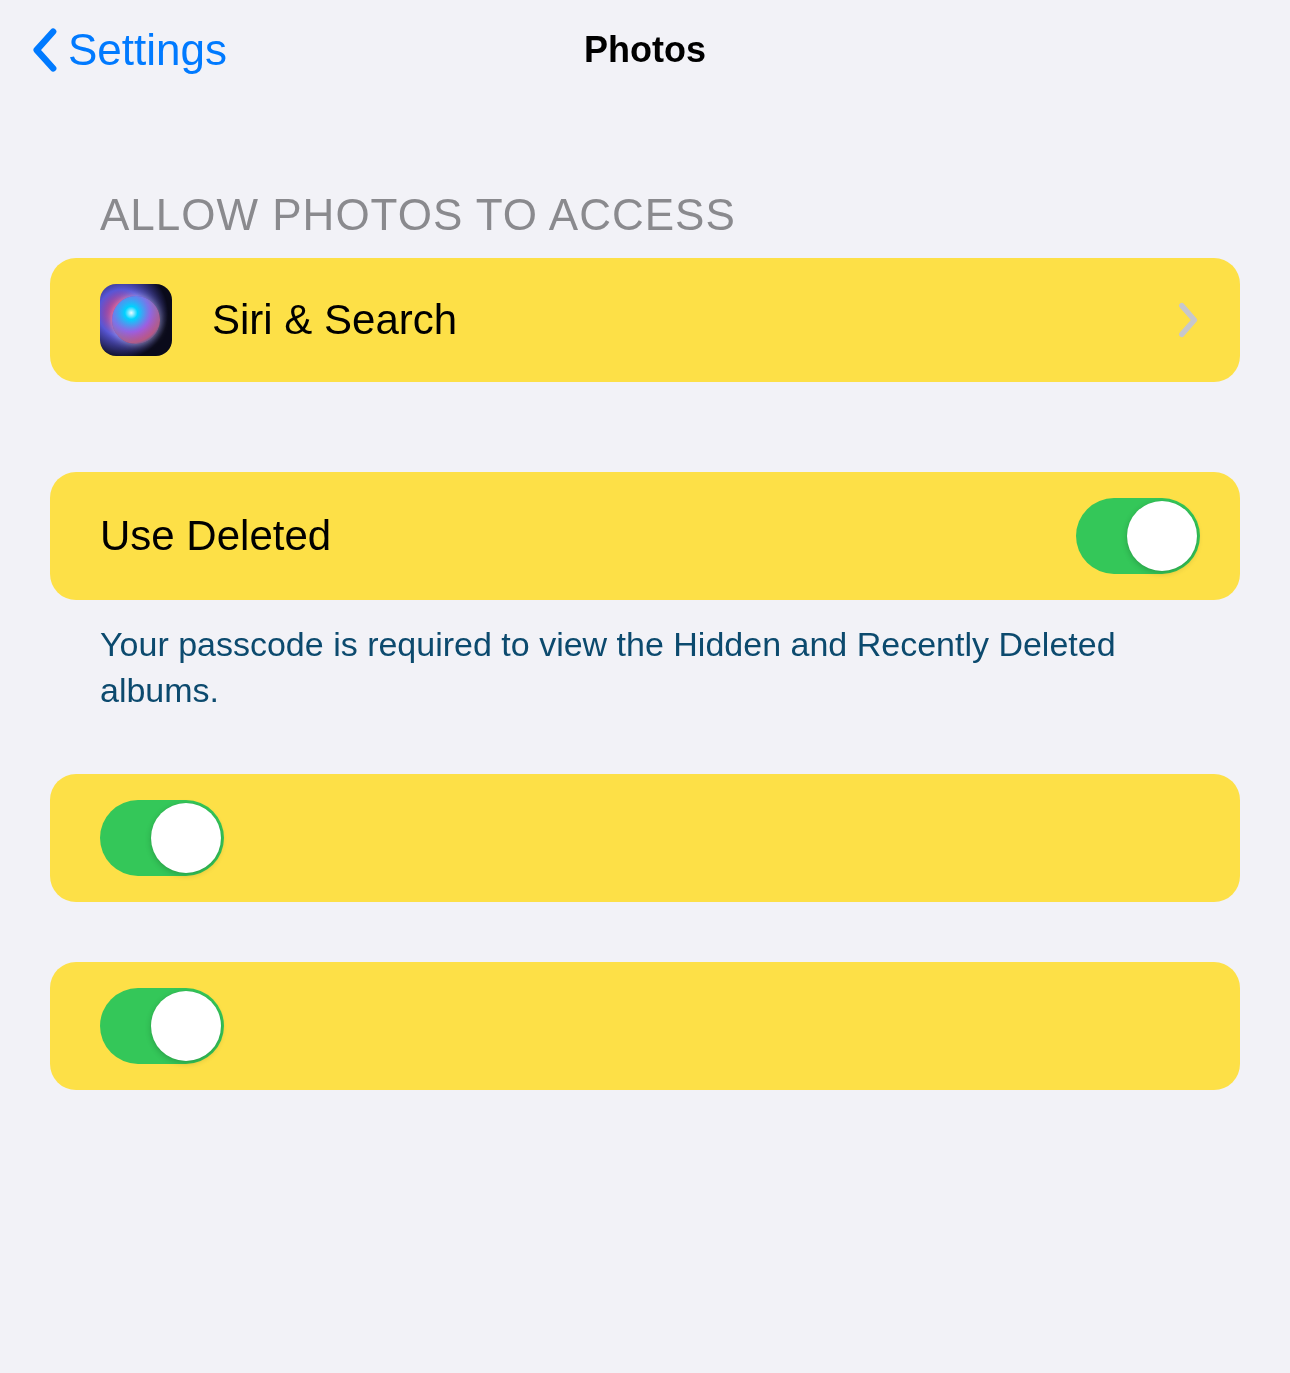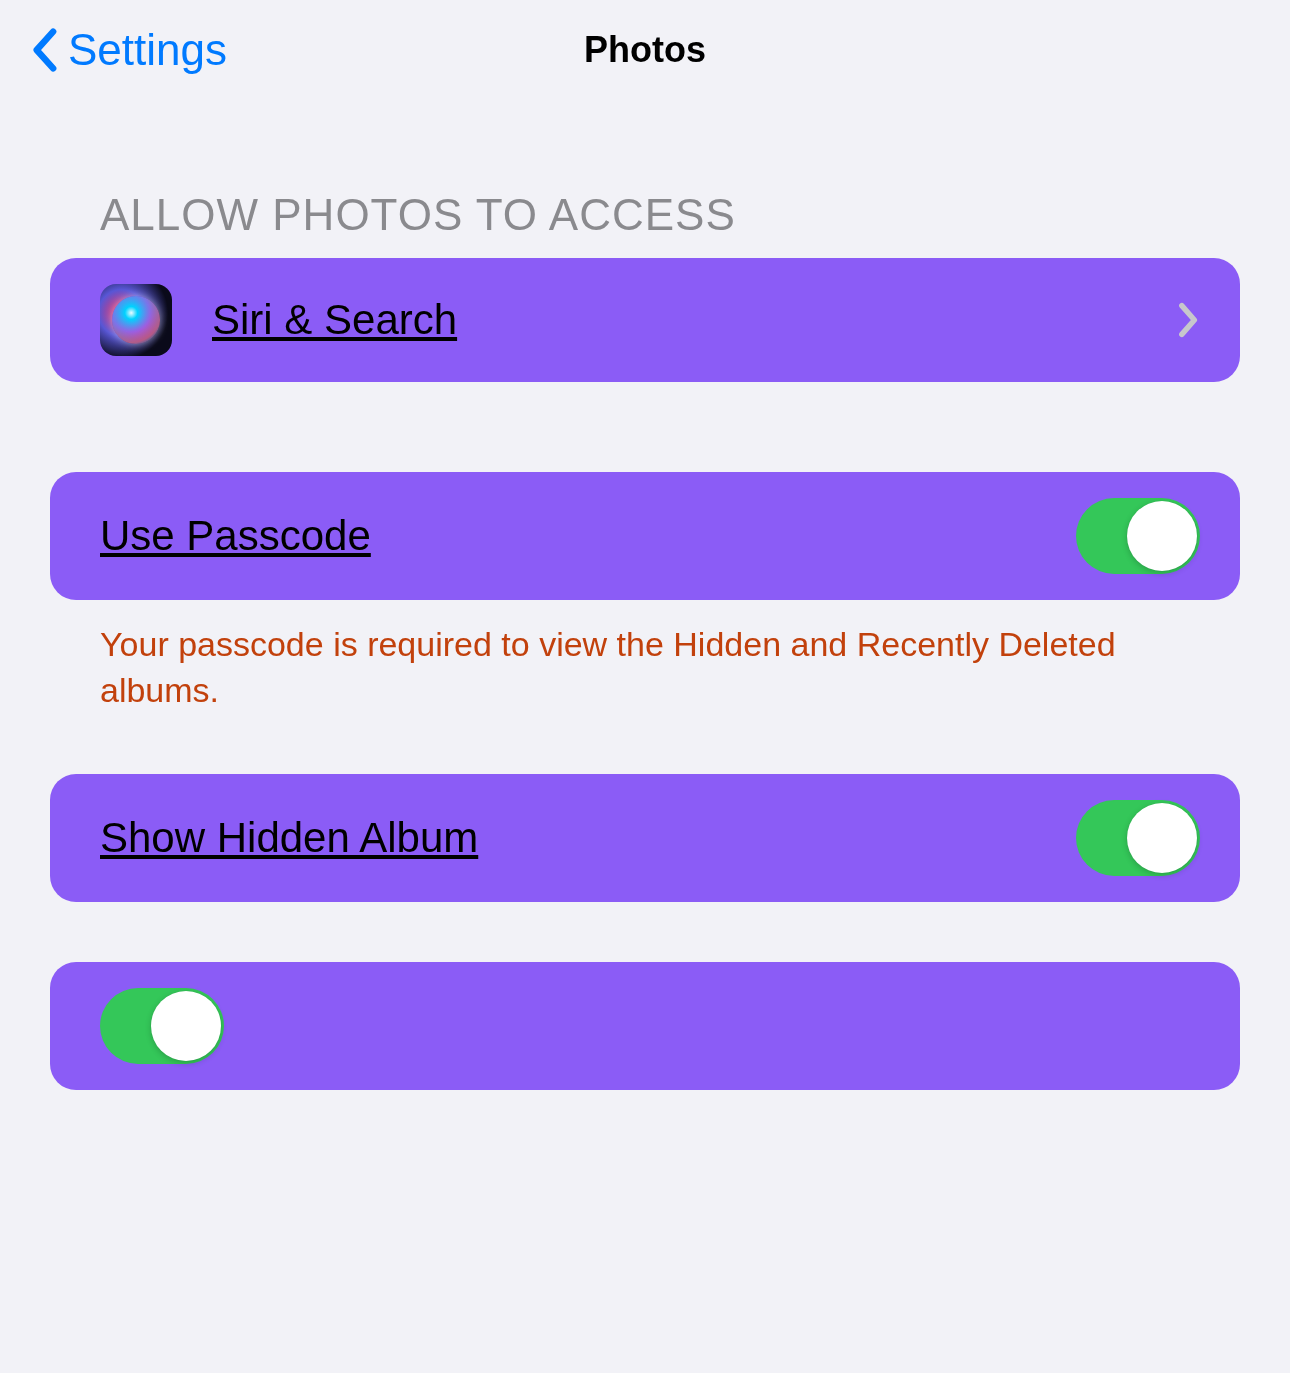--- a/index.html
+++ b/index.html
@@ -50,24 +50,23 @@
       padding: 0 50px;
     }
     .section-header {
       font-size: 44px;
       font-weight: 400;
       color: #8a8a8e;
       letter-spacing: 1px;
       padding: 90px 50px 18px 50px;
     }
     .cell-group {
-      background: #8b5cf6;
+      background: #fde047;
       border-radius: 26px;
       overflow: hidden;
-      text-decoration: underline;
     }
     .cell {
       display: flex;
       align-items: center;
       padding: 26px 40px 26px 50px;
       min-height: 108px;
     }
     .cell-icon {
       width: 72px;
       height: 72px;
@@ -96,21 +95,21 @@
       flex: 1;
     }
     .disclosure {
       width: 22px;
       height: 36px;
       flex-shrink: 0;
     }
     .section-footer {
       font-size: 34px;
       font-weight: 400;
-      color: #c2410c;
+      color: #0c4a6e;
       padding: 22px 50px 0 50px;
       line-height: 1.35;
     }
     .spacer {
       height: 90px;
     }
     .spacer-sm {
       height: 60px;
     }
     .toggle {
@@ -162,33 +161,32 @@
       <svg class="disclosure" viewBox="0 0 12 20" fill="none">
         <path d="M2 2 L9 10 L2 18" stroke="#c7c7cc" stroke-width="3" stroke-linecap="round" stroke-linejoin="round"></path>
       </svg>
     </div>
   </div>
 
   <div class="spacer"></div>
 
   <div class="cell-group">
     <div class="cell">
-      <div class="cell-label">Use Passcode</div>
+      <div class="cell-label">Use Deleted</div>
       <div class="toggle on">
         <div class="toggle-knob"></div>
       </div>
     </div>
   </div>
   <div class="section-footer">Your passcode is required to view the Hidden and Recently Deleted albums.</div>
 
   <div class="spacer-sm"></div>
 
   <div class="cell-group">
     <div class="cell">
-      <div class="cell-label">Show Hidden Album</div>
       <div class="toggle on">
         <div class="toggle-knob"></div>
       </div>
     </div>
   </div>
 
   <div class="spacer-sm"></div>
 
   <div class="cell-group">
     <div class="cell">

